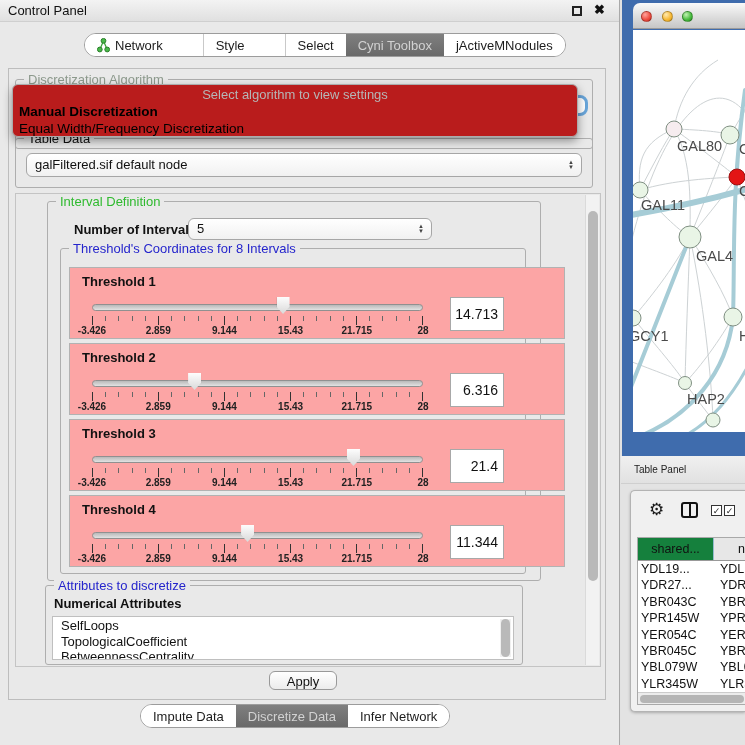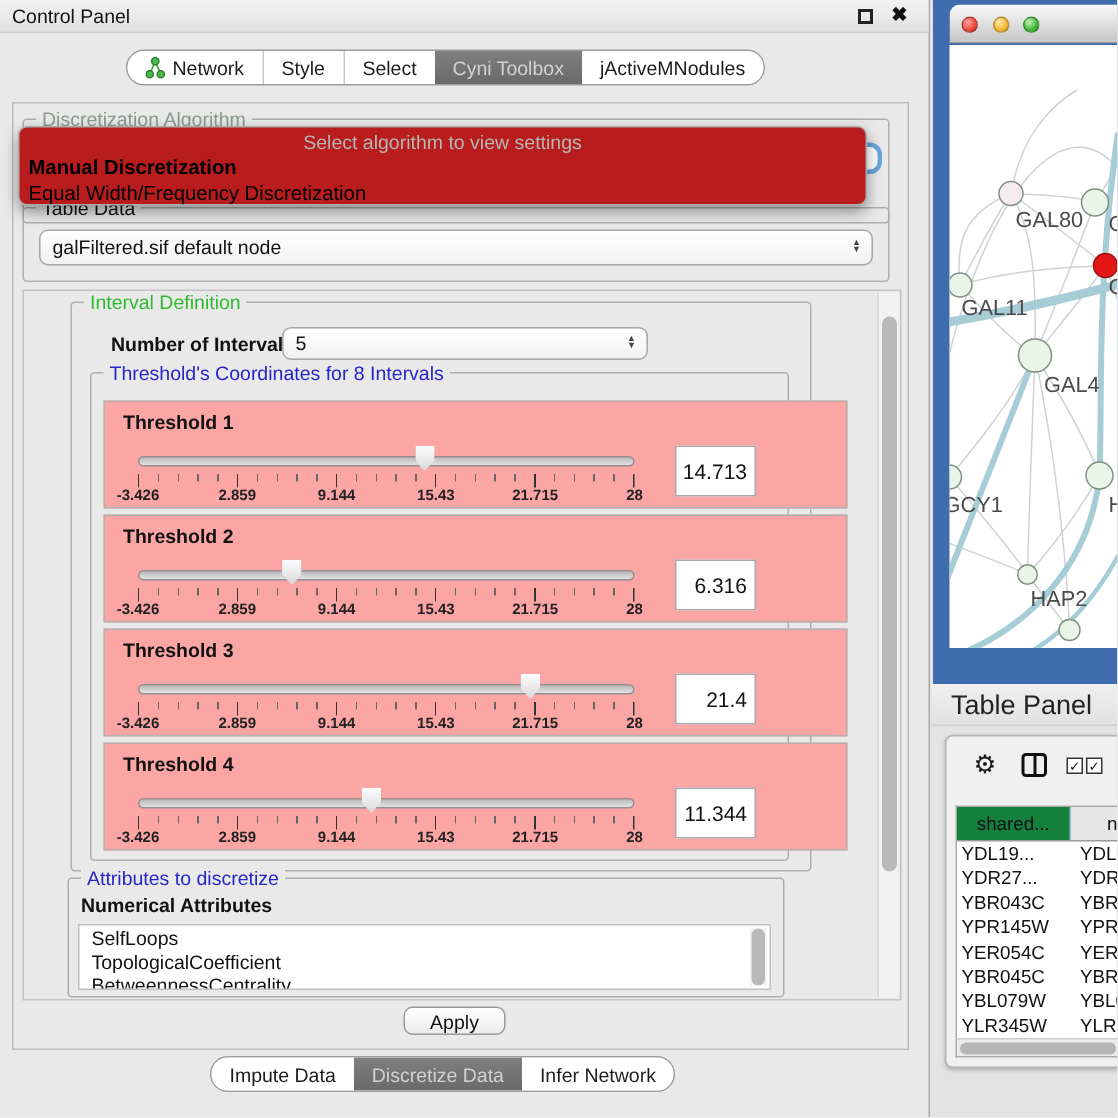--- a/index.html
+++ b/index.html
@@ -11,21 +11,21 @@
   .cp-titlebar { position:relative; height:22px; background:linear-gradient(#f3f3f3,#e0e0e0); border-bottom:1px solid #cfcfcf; }
   .cp-title { position:absolute; left:8px; top:3px; font-size:13px; color:#111; }
   .float-btn { position:absolute; right:37px; top:6px; width:10px; height:10px; border:2px solid #222; background:transparent; }
   .close-btn { position:absolute; right:14px; top:2px; font-size:13px; font-weight:bold; color:#111; }
 
   
   .tabbar { position:absolute; display:flex; height:24px; border:1px solid #9c9c9c; border-radius:12px; overflow:hidden; background:#fff; }
   .tabbar.top { left:84px; top:33px; }
   .tabbar.bottom { left:140px; top:704px; }
   .seg { display:flex; align-items:center; padding:0 12px; font-size:13px; font-weight:normal; color:#1c1c1c; background:#fff; white-space:nowrap; }
-  .seg.sep { border-left:1px solid #c9c9c9; }
+  .seg.sep { border-left:1px solid #c9c9c9;margin-left:28px; }
   .seg.selected { background:linear-gradient(#7f7f7f,#696969); color:#d2d2d2; border-left:none; }
   .net-ico { width:13px; height:15px; margin-right:5px; }
 
   .outer-panel { position:absolute; left:8px; top:68px; width:598px; height:632px; border:1px solid #bdbdbd; background:#e9e9e9; }
 
   .group { position:absolute; border:1px solid #aeaeae; border-radius:3px; }
   .group-title { position:absolute; top:-8px; left:8px; background:#e9e9e9; padding:0 4px; font-size:13px; white-space:nowrap; }
   .gt-green { color:#2fba2f; }
   .gt-blue { color:#2525cc; }
   .gt-gray { color:#8c998c; }
@@ -85,21 +85,21 @@
   .net-window { position:absolute; left:622px; top:0; width:123px; height:456px; background:#3f6cad; }
   .net-titlebar { position:absolute; left:11px; top:3px; right:0; height:26px; background:linear-gradient(#fafafa,#c6c6c6); border-top-left-radius:7px; border-bottom:1px solid #9a9a9a; }
   .light { position:absolute; top:8px; width:11px; height:11px; border-radius:50%; border:1px solid rgba(0,0,0,.25); }
   .light.red { left:8px; background:radial-gradient(circle at 35% 30%, #ffa49c, #ee4b3e 60%, #b92f24); }
   .light.yellow { left:29px; background:radial-gradient(circle at 35% 30%, #ffeab0, #f7b732 60%, #cf9a1e); }
   .light.green { left:49px; background:radial-gradient(circle at 35% 30%, #c1f2b2, #46ba3c 60%, #2e8f27); }
   .net-canvas { position:absolute; left:11px; top:30px; right:0; bottom:24px; background:#fff; overflow:hidden; }
   .net-canvas svg { display:block; }
 
   .right-bg { position:absolute; left:621px; top:456px; right:0; bottom:0; background:#e3e3e3; }
-  .tp-bar { position:absolute; left:621px; top:456px; width:124px; height:28px; background:linear-gradient(#f0f0f0,#e1e1e1); border-bottom:1px solid #cfcfcf; line-height:28px; padding-left:13px; font-size:18px; color:#222; }
+  .tp-bar { position:absolute; left:621px; top:456px; width:124px; height:28px; background:linear-gradient(#f0f0f0,#e1e1e1); border-bottom:1px solid #cfcfcf; line-height:28px; padding-left:13px; font-size:10px; color:#222; }
 
   .tp-window { position:absolute; left:630px; top:490px; width:115px; height:222px; background:#f0f0f0; border:1px solid #b3b3b3; border-right:none; border-radius:5px 0 0 5px; box-shadow:0 1px 3px rgba(0,0,0,.25); }
   .tp-toolbar { position:relative; height:42px; }
   .gear-ico { position:absolute; left:18px; top:9px; font-size:17px; color:#1a1a1a; line-height:20px; }
   .split-ico { position:absolute; left:50px; top:11px; width:17px; height:16px; border:2px solid #111; border-radius:3px; }
   .split-ico:after { content:""; position:absolute; left:50%; top:0; bottom:0; width:2px; margin-left:-1px; background:#111; }
   .cb-ico { position:absolute; top:14px; width:11px; height:11px; border:1.5px solid #333; background:#fff; font-size:9px; line-height:10px; text-align:center; color:#222; }
   .cb1 { left:80px; } .cb2 { left:93px; }
 
   .tp-table { position:absolute; left:6px; top:46px; right:0; bottom:6px; background:#fff; border:1px solid #a9a9a9; border-right:none; overflow:hidden; font-size:12.5px; }

